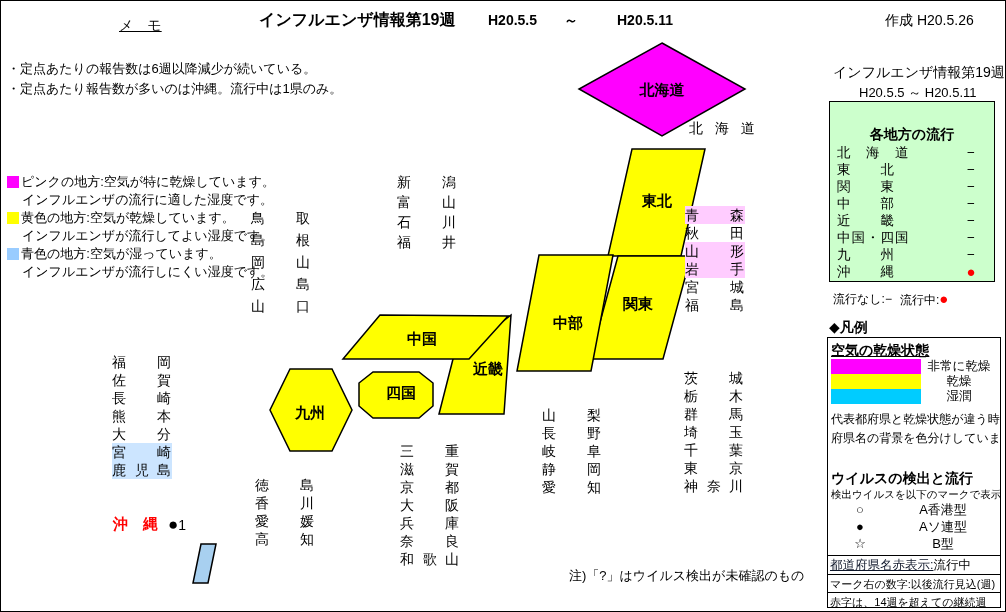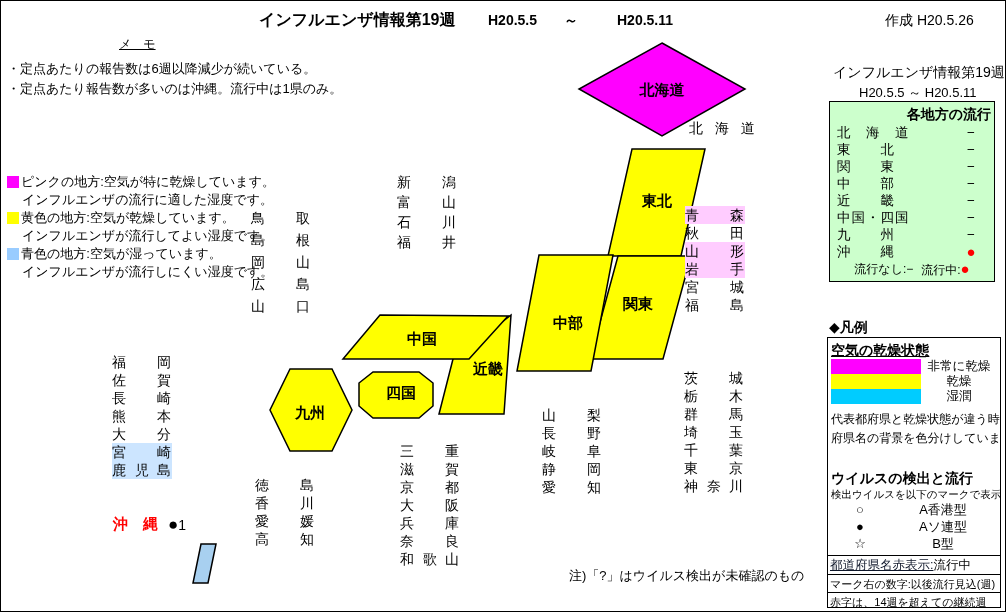--- a/index.html
+++ b/index.html
@@ -6,21 +6,21 @@
   body { background:#fff; font-family:"Liberation Sans","DejaVu Sans",sans-serif; }
   .page { position:relative; width:1006px; height:612px; background:#fff; border:1px solid #000; overflow:hidden; }
   .abs { position:absolute; white-space:nowrap; }
 
   
   .main-title { left:258px; top:9px; font-size:16px; font-weight:bold; }
   .date-from { left:487px; top:11px; font-size:14px; font-weight:bold; }
   .tilde { left:563px; top:11px; font-size:14px; font-weight:bold; }
   .date-to { left:616px; top:11px; font-size:14px; font-weight:bold; }
   .created { left:884px; top:11px; font-size:14px; }
-  .memo-title { left:118px; top:35px; font-size:12px;text-decoration:underline; }
+  .memo-title { left:118px; top:16px; font-size:14px;text-decoration:underline; }
 
   
   .memo-bullets { left:6px; top:58px; }
   .memo-bullet { font-size:13px; line-height:20px; white-space:nowrap; }
 
   
   .humidity-legend { left:6px; top:172px; }
   .hl-line1 { display:flex; align-items:center; font-size:13px; line-height:18px; white-space:nowrap; }
   .hl-square { display:inline-block; width:12px; height:12px; margin-right:2px; flex:0 0 12px; }
   .hl-line2 { font-size:13px; line-height:18px; padding-left:15px; white-space:nowrap; }
@@ -57,26 +57,26 @@
   
   .okinawa-row { left:112px; top:514px; display:flex; align-items:center; }
   .okinawa-label { color:#FF0000; font-weight:bold; font-size:15px; }
   .okinawa-dot { font-size:17px; margin-left:10px; line-height:17px; }
   .okinawa-count { font-size:14px; }
 
   
   .panel-title1 { left:832px; top:63px; font-size:14px; }
   .panel-title2 { left:858px; top:83px; font-size:13px; }
   .status-box { left:828px; top:100px; width:166px; height:181px; border:1px solid #000; padding:3px 3px 0; }
-  .status-title { text-align:right; font-weight:bold; font-size:14px; line-height:18px; margin-bottom:1px; }
+  .status-title { text-align:center; font-weight:bold; font-size:14px; line-height:18px; margin-bottom:1px;margin-top:20px; }
   .status-row { display:flex; justify-content:space-between; height:17px; line-height:17px; font-size:13.5px; padding-left:4px; }
   .status-name { letter-spacing:1px; }
   .status-value { width:40px; text-align:center; }
   .red-dot { color:#FF0000; font-size:15px; }
-  .status-footer { display:flex; justify-content:center; gap:8px; font-size:12px; line-height:16px; margin-top:1px; }
+  .status-footer { display:flex; justify-content:flex-start; gap:8px; font-size:12px; line-height:16px; margin-top:11px; }
 
   
   .legend-heading { left:828px; top:318px; font-size:14px; font-weight:bold; }
   .legend-box { left:826px; top:336px; width:174px; height:271px; border:1px solid #000; padding:3px 3px 0; overflow:hidden; }
   .dryness-title { font-weight:bold; font-size:14px; line-height:18px; text-decoration:underline; }
   .bar-row { display:flex; align-items:center; height:15px; }
   .bar { width:90px; height:15px; flex:0 0 90px; }
   .bar-label { flex:1; text-align:center; font-size:12.5px; }
   .dryness-notes { margin-top:6px; }
   .dryness-note { font-size:12px; line-height:19px; white-space:nowrap; }

